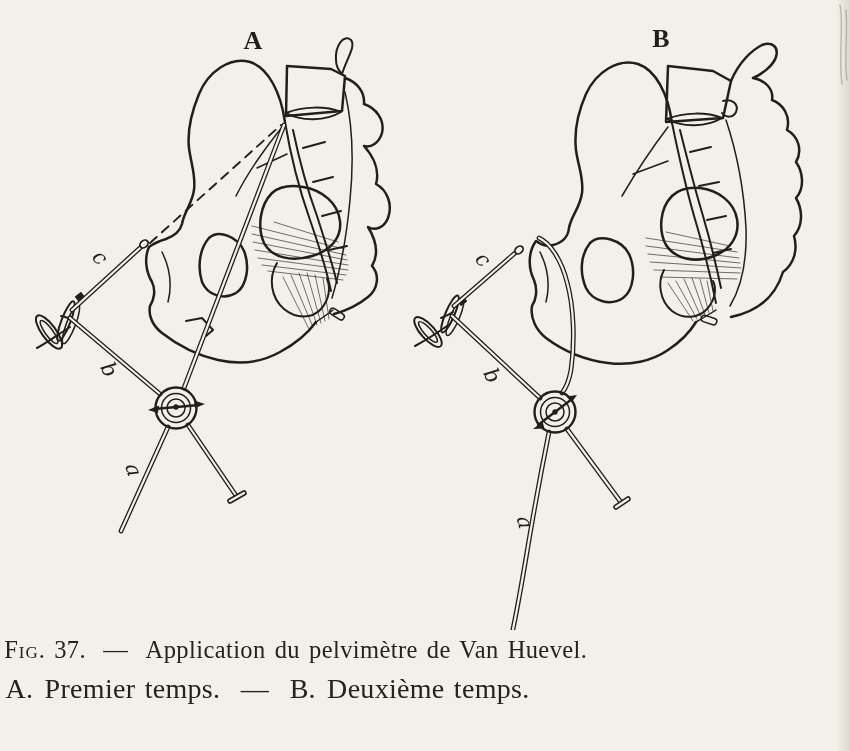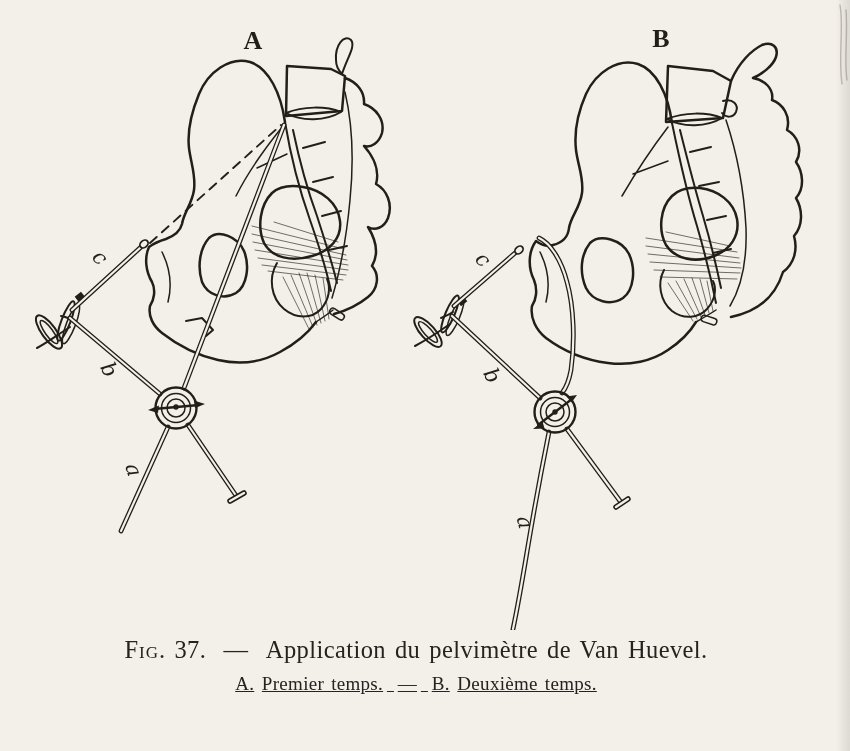--- a/index.html
+++ b/index.html
@@ -32,25 +32,25 @@
   .instr-thin{fill:none;stroke:var(--ink);stroke-width:1.5;stroke-linecap:round;}
   .ring-outer{fill:none;stroke:var(--ink);stroke-width:2.4;}
   .ring{fill:none;stroke:var(--ink);stroke-width:1.5;}
   .needle{fill:none;stroke:var(--ink);stroke-width:2.3;stroke-linecap:round;}
   .fill-ink{fill:var(--ink);stroke:none;}
   .cap-tip{fill:var(--paper);stroke:var(--ink);stroke-width:1.8;}
   .panel-label{font:600 26px "Liberation Serif", serif;fill:var(--ink);text-anchor:middle;}
   .branch-letter{font:italic 21px "DejaVu Serif", serif;fill:var(--ink);text-anchor:middle;}
   .artifact{fill:none;stroke:#8d877c;stroke-width:1.4;opacity:0.5;stroke-linecap:round;}
   
-  .caption{position:absolute;left:0;top:636px;width:832px;text-align:center;color:#262220;}
+  .caption{position:absolute;left:0;top:636px;width:832px;text-align:left;color:#262220;}
   .cap1{font-size:24.5px;letter-spacing:0.4px;word-spacing:2.5px;}
   .cap1 span{margin:0 0.17em;}
   .figword{font-variant:small-caps;letter-spacing:1px;}
-  .cap2{font-size:19px;margin-top:9px;letter-spacing:0.3px;word-spacing:2px;text-decoration:underline;}
+  .cap2{font-size:28px;margin-top:9px;letter-spacing:0.3px;word-spacing:2px;}
   .cap2 span{margin:0 0.2em;}
 </style>
 </head>
 <body>
 
 <div class="page">
 
   <svg class="plate" width="850" height="630" viewBox="0 0 850 630">
 
     <g>

